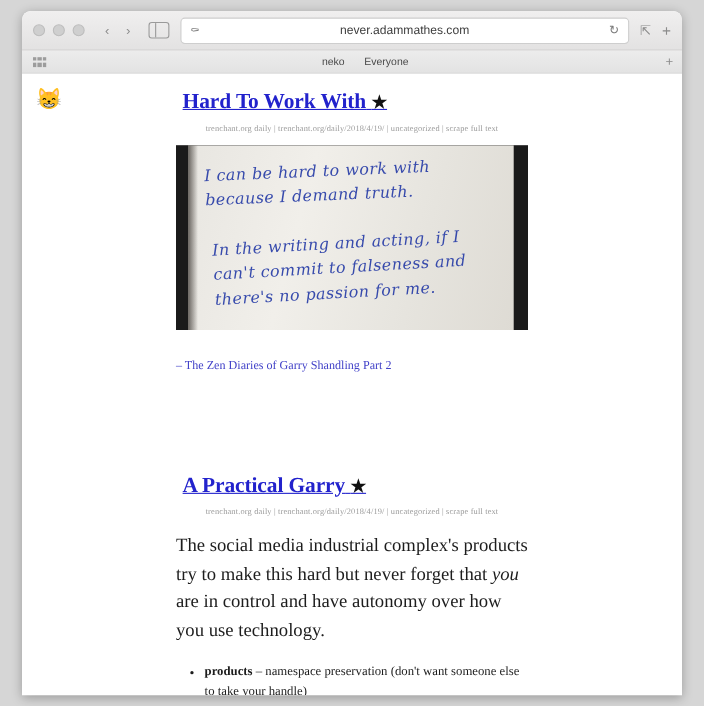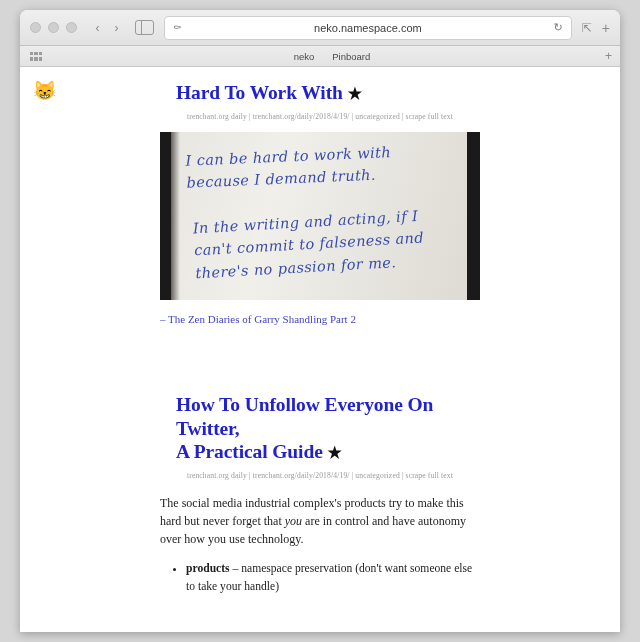--- a/index.html
+++ b/index.html
@@ -174,22 +174,23 @@
     top: 8px;
     width: 320px;
   }
 
   .post-title {
     color: #2222cc;
     font-family: "Liberation Serif", serif;
     font-weight: bold;
     font-size: 19.5px;
     line-height: 1.22;
-    margin: 6px 0 0 16px;
+    margin: 6px 0 0 6px;
     letter-spacing: -0.1px;
+    text-decoration: underline;
   }
   .post-title .star {
     color: #111;
     font-size: 16px;
   }
   .meta {
     font-family: "Liberation Serif", serif;
     font-size: 7.6px;
     color: #9a9a9a;
     margin-top: 7px;
@@ -234,28 +235,28 @@
   .photo .hw2 {
     top: 78px;
     left: 34px;
     transform: rotate(-3.2deg);
   }
 
   .caption {
     font-family: "Liberation Serif", serif;
     font-size: 11px;
     color: #4242c8;
-    margin-top: 13px;
+    margin-top: 26px;
   }
 
   .gap { height: 62px; }
 
   .body-p {
     font-family: "Liberation Serif", serif;
-    font-size: 12px;
+    font-size: 17px;
     line-height: 1.5;
     color: #1d1d1d;
     margin-top: 14px;
   }
   .body-p em { font-style: italic; }
 
   ul.bullets {
     font-family: "Liberation Serif", serif;
     font-size: 11.6px;
     line-height: 1.5;
@@ -277,41 +278,41 @@
       <span class="dot"></span>
       <span class="dot"></span>
     </div>
     <div class="nav-btns">
       <span class="nav-btn">‹</span>
       <span class="nav-btn">›</span>
     </div>
     <div class="sidebar-btn"></div>
     <div class="url-bar">
       <span class="url-shield">⚰</span>
-      <span>neko.namespace.com</span>
+      <span>never.adammathes.com</span>
       <span class="url-reload">↻</span>
     </div>
     <div class="toolbar-right">
       <span class="share-icon">⇱</span>
       <span class="plus-icon">+</span>
     </div>
   </div>
 
   <div class="bookmarks">
     <span class="bm-grid">
       <i></i>
         <i></i>
         <i></i>
         <i></i>
         <i></i>
         <i></i>
     </span>
     <span class="bm-items">
       <span class="bm-item">neko</span>
-      <span class="bm-item">Pinboard</span>
+      <span class="bm-item">Everyone</span>
     </span>
     <span class="bm-plus">+</span>
   </div>
 
   <div class="page">
     <div class="cat-icon">😸</div>
 
     <div class="content">
 
       <div>
@@ -330,22 +331,22 @@
           <div class="handwriting hw2">In the writing and acting, if I can't commit to falseness and there's no passion for me.</div>
         </div>
 
         <div class="caption">– The Zen Diaries of Garry Shandling Part 2</div>
       </div>
 
       <div class="gap"></div>
 
       <div>
         <h1 class="post-title">
-          <span>How To Unfollow Everyone On Twitter,</span><br>
-          <span>A Practical Guide</span>
+          <br>
+          <span>A Practical Garry</span>
           <span class="star">★</span>
         </h1>
         <div class="meta">
           <span>trenchant.org daily</span><span class="sep">|</span><span>trenchant.org/daily/2018/4/19/</span><span class="sep">|</span><span>uncategorized</span><span class="sep">|</span><span>scrape full text</span>
         </div>
 
         <p class="body-p">
           <span>The social media industrial complex's products try to make this hard but never forget that </span><em>you</em><span> are in control and have autonomy over how you use technology.</span>
         </p>
 

